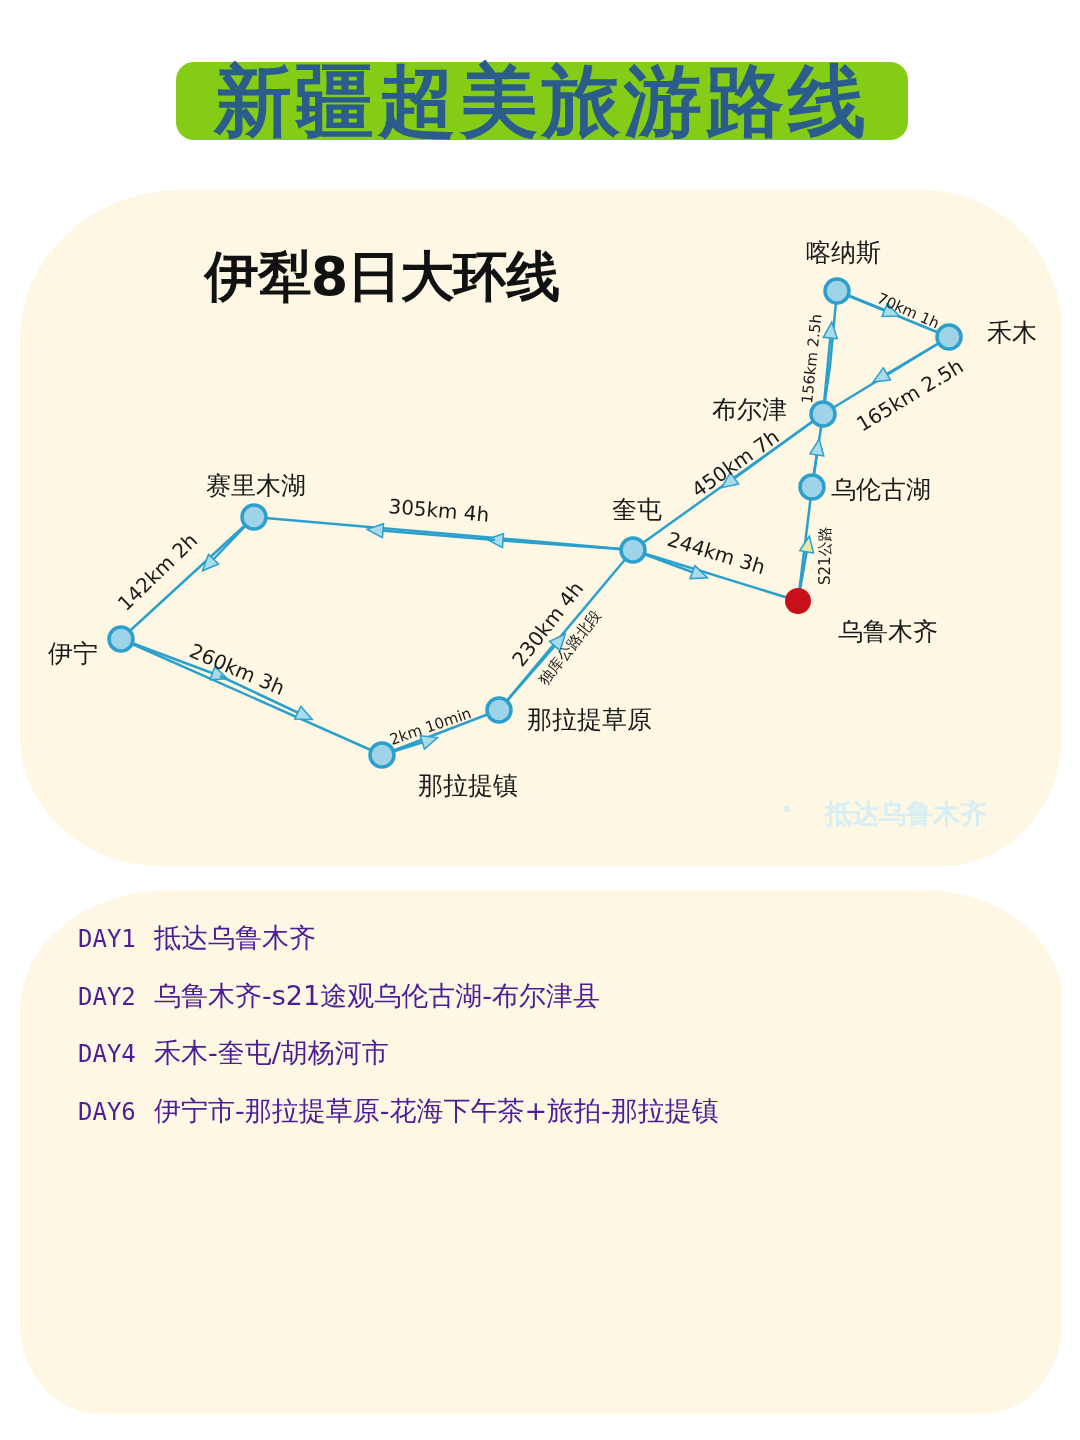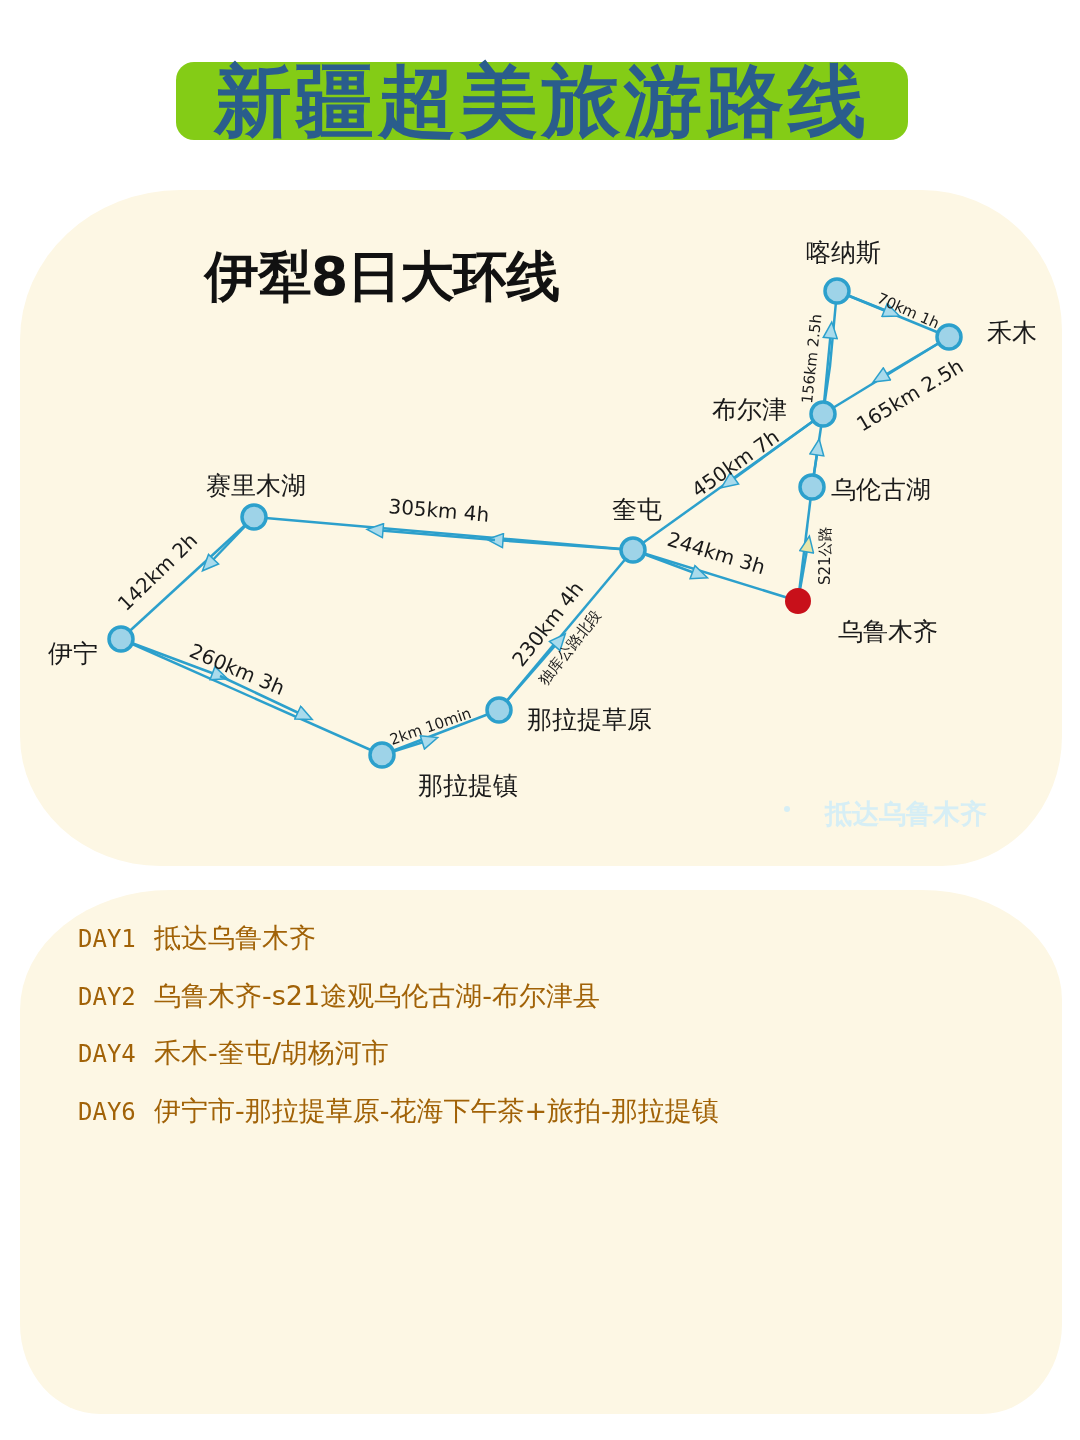--- a/index.html
+++ b/index.html
@@ -14,21 +14,21 @@
               color:#111; font-size:54px; line-height:64px; letter-spacing:-1px; }
   svg.map { position:absolute; left:0; top:0; }
   .place { font-family:"DejaVu Sans", sans-serif; font-size:25px; fill:#1a1a1a; }
   .edge-label { font-family:"DejaVu Sans", sans-serif; font-size:20px; fill:#1a1a1a; }
   .edge-label-sm { font-family:"DejaVu Sans", sans-serif; font-size:15px; fill:#1a1a1a; }
   .watermark { position:absolute; left:825px; top:796px; font-size:27px; font-weight:bold; color:#d6eef5; }
   .wm-dot { position:absolute; left:784px; top:806px; width:6px; height:6px; border-radius:50%; background:#d6eef5; }
   .itin-card { position:absolute; left:20px; top:890px; width:1042px; height:524px; background:#fdf7e4;
                border-radius:150px 140px 80px 80px / 120px 110px 90px 90px; }
   .itin-list { position:absolute; left:78px; top:918px; margin:0; padding:0; list-style:none; }
-  .itin-item { height:57.6px; font-size:27px; color:#a16207; font-family:"DejaVu Sans", sans-serif;
+  .itin-item { height:57.6px; font-size:27px; color:#4c1d95; font-family:"DejaVu Sans", sans-serif;
                white-space:nowrap; line-height:40px; }
   .itin-day { display:inline-block; width:76px; font-family:"DejaVu Sans Mono", monospace; font-size:24px; }
 </style>
 </head>
 <body>
 
 <div class="banner">
   <span class="banner-text">新疆超美旅游路线</span>
 </div>
 

